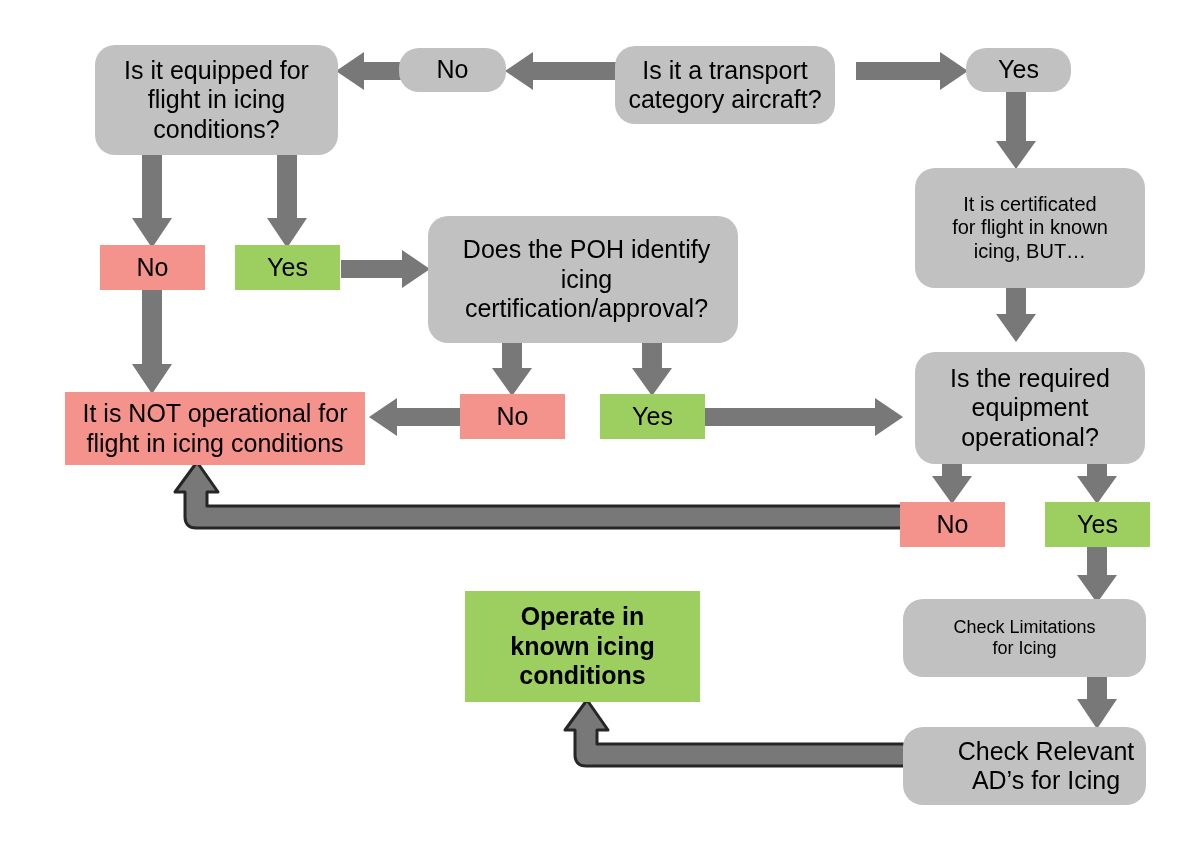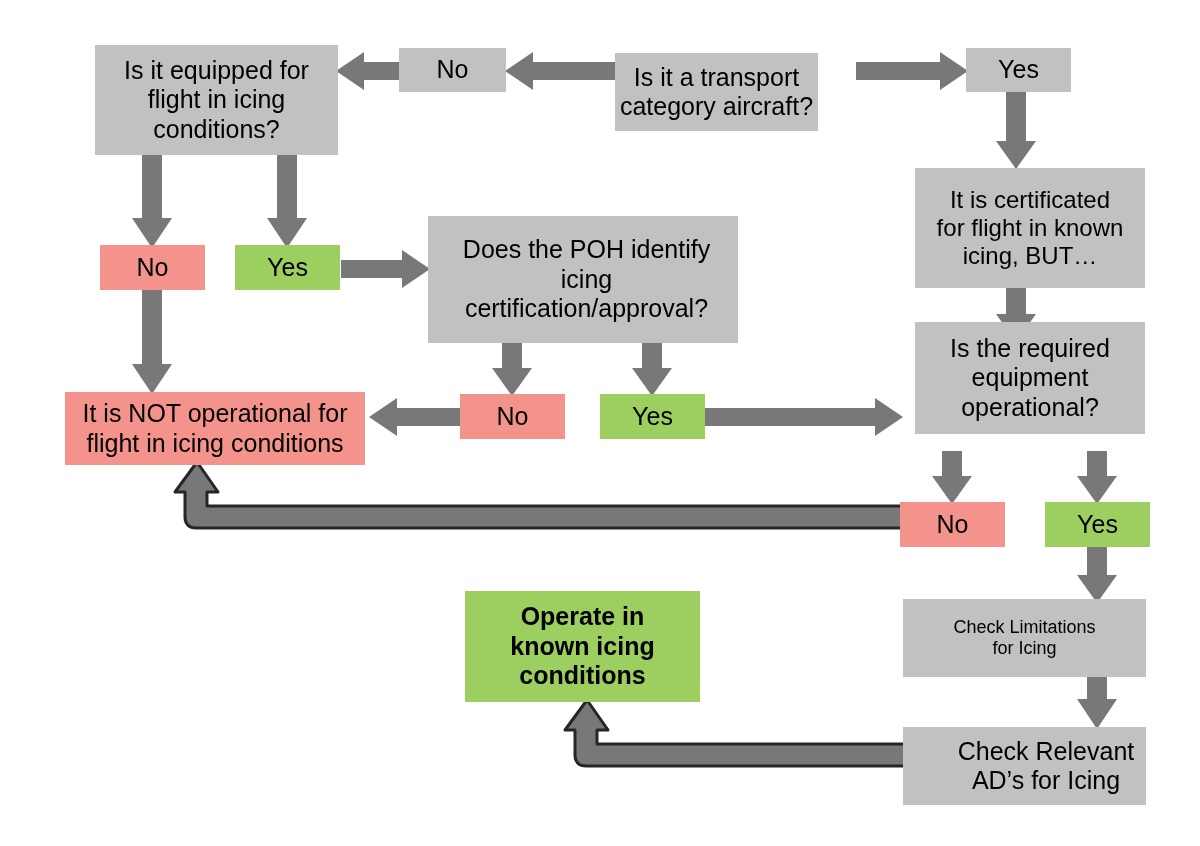--- a/index.html
+++ b/index.html
@@ -22,21 +22,21 @@
     box-sizing: border-box;
     display: flex;
     align-items: center;
     justify-content: center;
     text-align: center;
     color: #000000;
     line-height: 1.18;
     white-space: pre-line;
     padding: 2px 4px;
   }
-  .node.gray  { background: #c1c1c1; }
+  .node.gray  { background: #c1c1c1; border-radius: 20px; }
   .node.red   { background: #f4938c; }
   .node.green { background: #9cce60; }
 
   .arrow { position: absolute; }
   .arrow svg { display: block; overflow: visible; }
 
   .elbow { position: absolute; }
   .elbow svg { display: block; overflow: visible; }
 </style>
 </head>
@@ -159,38 +159,38 @@
                C 19,66 15,62 15,55 L 15,30 L 5,30 Z" fill="#787878" stroke="#262626" stroke-width="3" stroke-linejoin="round"></path>
     </svg>
   </div>
 
   <div class="node gray" style="left:95px; top:45px; width:243px; height:110px; font-size:25px;">Is it equipped for
 flight in icing
 conditions?</div>
 
   <div class="node gray" style="left:399px; top:48px; width:107px; height:44px; font-size:25px;">No</div>
 
-  <div class="node gray" style="left:615px; top:53px; width:203px; height:78px; font-size:25px;">Is it a transport
+  <div class="node gray" style="left:615px; top:46px; width:220px; height:78px; font-size:25px;">Is it a transport
 category aircraft?</div>
 
   <div class="node gray" style="left:966px; top:48px; width:105px; height:44px; font-size:25px;">Yes</div>
 
-  <div class="node gray" style="left:915px; top:168px; width:230px; height:120px; font-size:24px;">It is certificated
+  <div class="node gray" style="left:915px; top:168px; width:230px; height:120px; font-size:20px;">It is certificated
 for flight in known
 icing, BUT…</div>
 
   <div class="node red" style="left:100px; top:245px; width:105px; height:45px; font-size:25px;">No</div>
 
   <div class="node green" style="left:235px; top:245px; width:105px; height:45px; font-size:25px;">Yes</div>
 
   <div class="node gray" style="left:428px; top:216px; width:310px; height:127px; font-size:25px;padding-left:11px;">Does the POH identify
 icing
 certification/approval?</div>
 
-  <div class="node gray" style="left:915px; top:322px; width:230px; height:112px; font-size:25px;">Is the required
+  <div class="node gray" style="left:915px; top:352px; width:230px; height:112px; font-size:25px;">Is the required
 equipment
 operational?</div>
 
   <div class="node red" style="left:65px; top:392px; width:300px; height:73px; font-size:25px;">It is NOT operational for
 flight in icing conditions</div>
 
   <div class="node red" style="left:460px; top:394px; width:105px; height:45px; font-size:25px;">No</div>
 
   <div class="node green" style="left:600px; top:394px; width:105px; height:45px; font-size:25px;">Yes</div>
 

